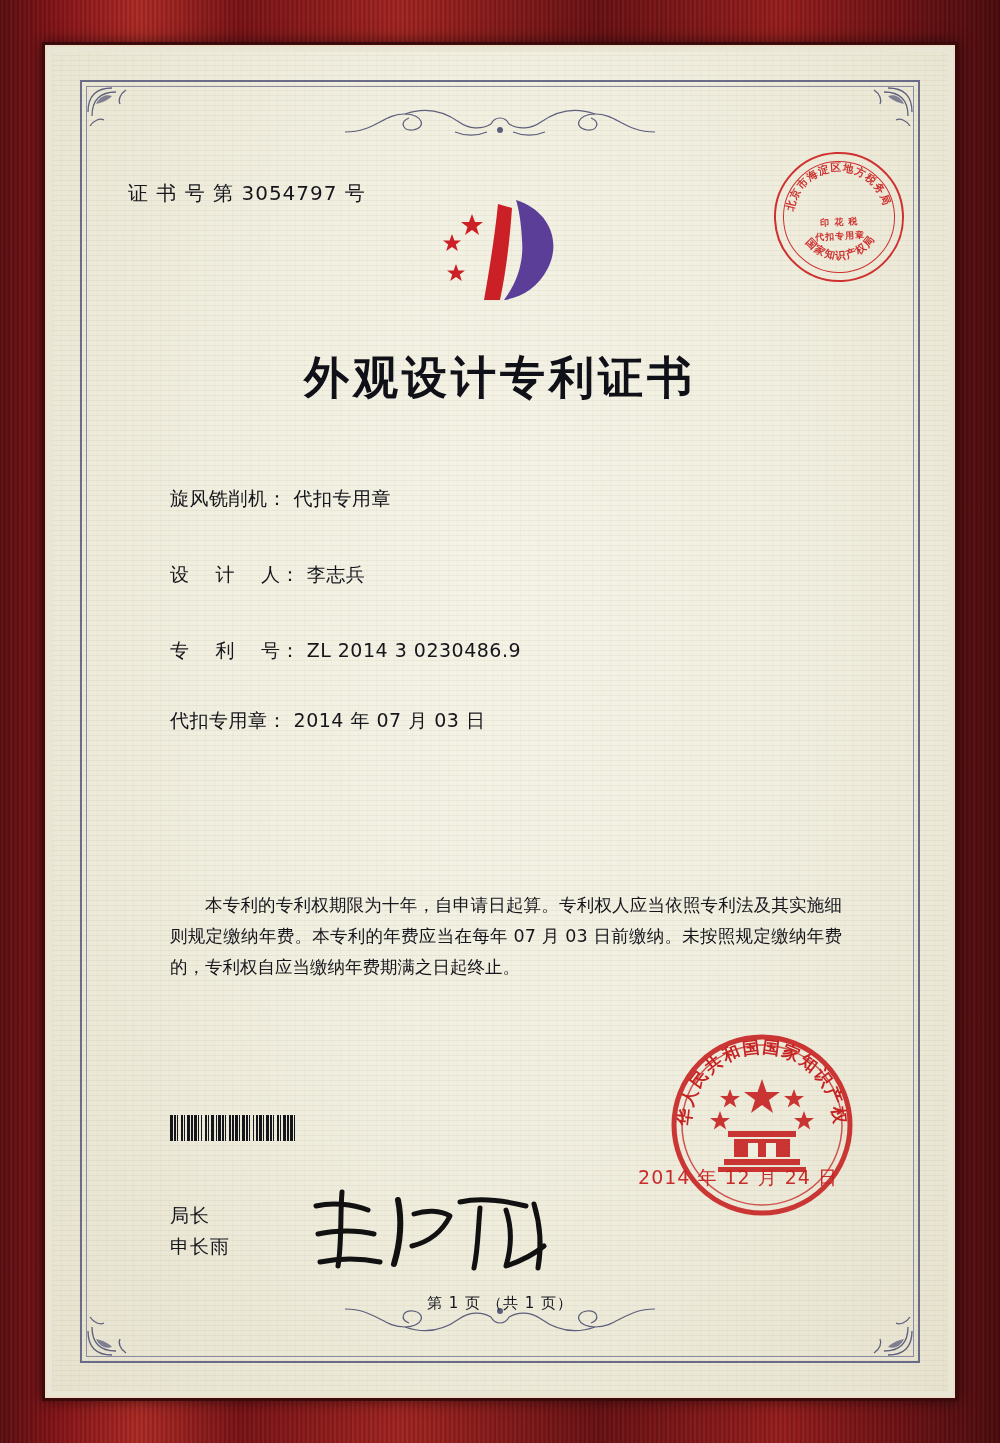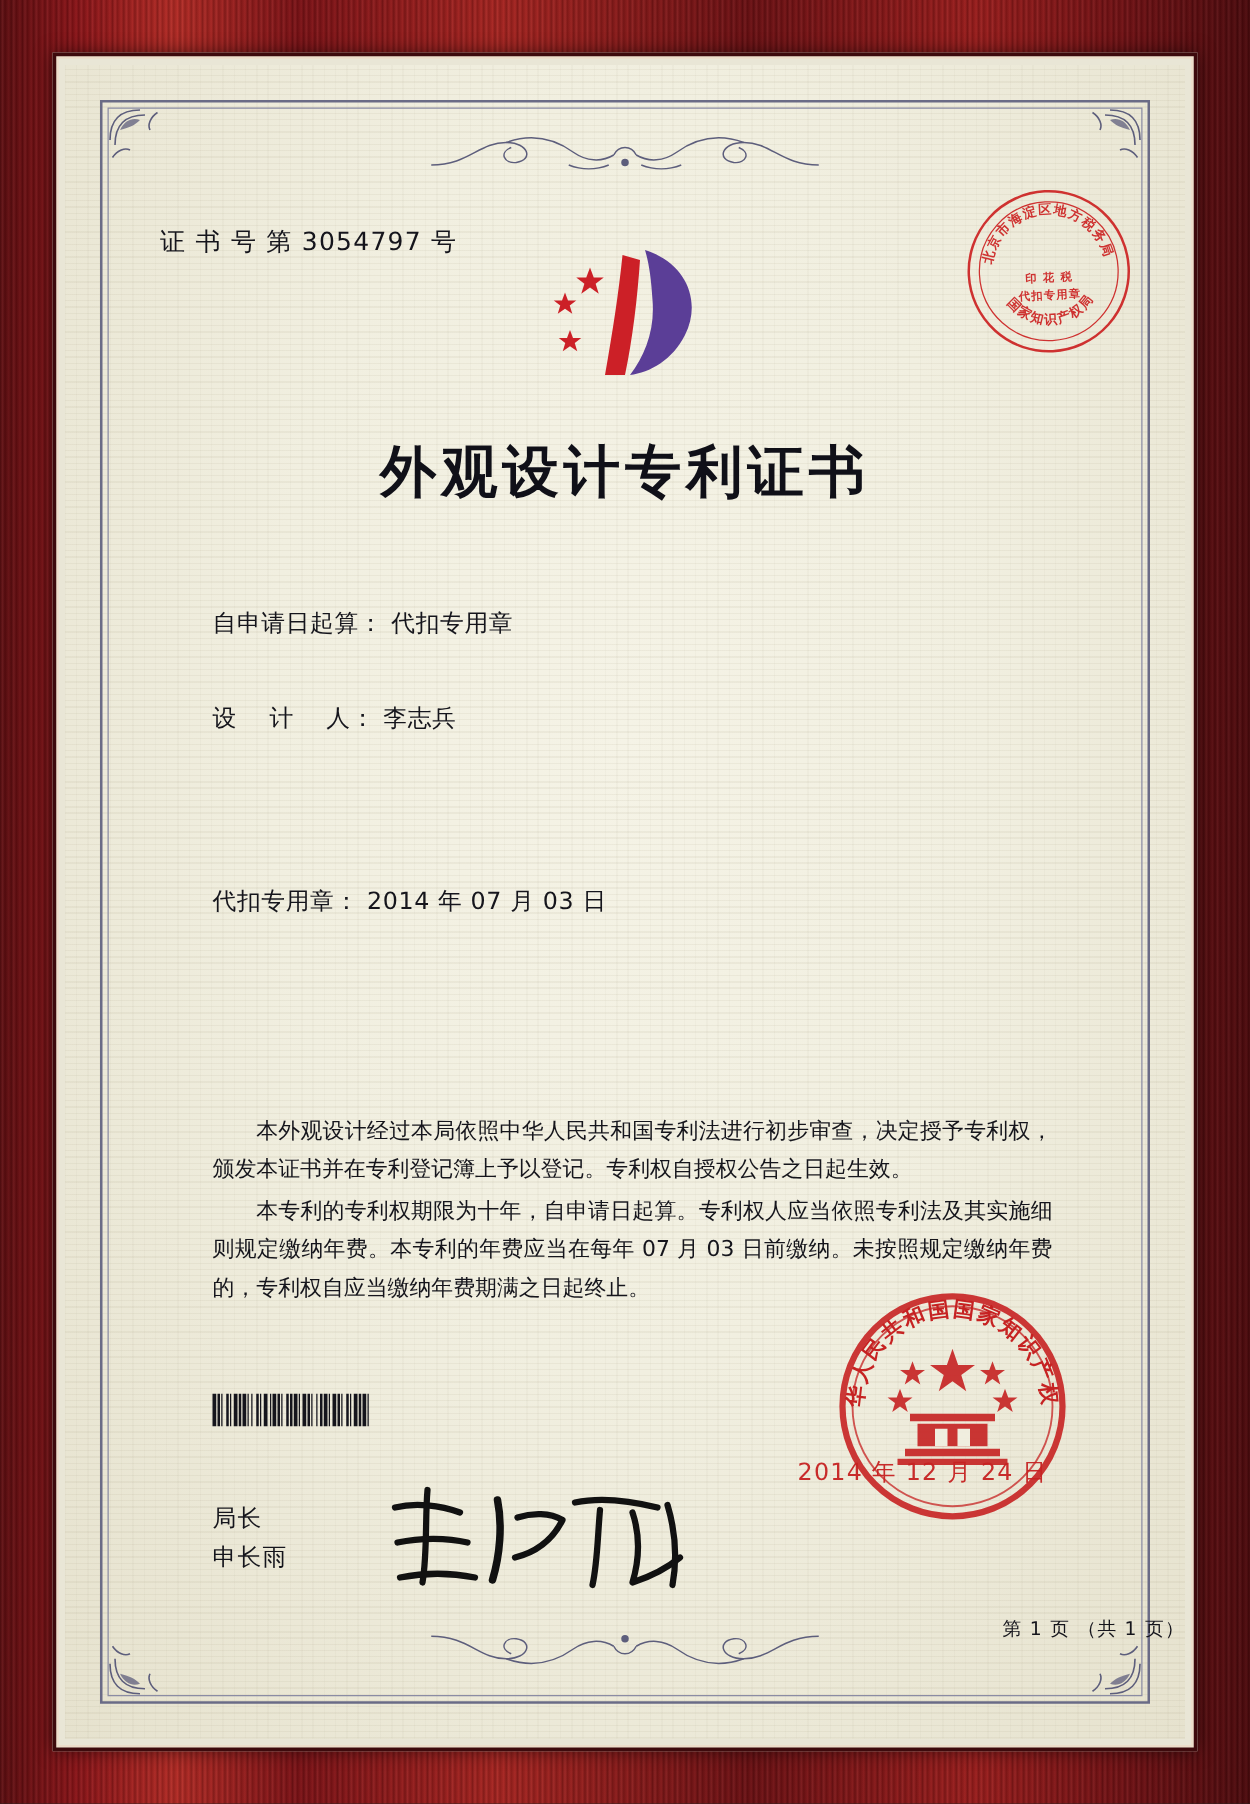--- a/index.html
+++ b/index.html
@@ -292,21 +292,21 @@
     color: #c62222;
     letter-spacing: 1px;
     opacity: 0.95;
   }
 
   #page-footer {
     position: absolute;
     left: 0;
     bottom: 78px;
     width: 896px;
-    text-align: right;
+    text-align: center;
     font-size: 15px;
     color: #15151c;
     letter-spacing: 1px;
     margin-top: 36px;
   }
 </style>
 </head>
 <body>
 
 <div id="certificate-frame">
@@ -414,34 +414,37 @@
             <textPath href="#taxArcBotPath" startOffset="50%" text-anchor="middle">国家知识产权局</textPath>
           </text>
         </svg>
         <div class="tax-stamp-line" id="tax-line2">印 花 税</div>
         <div class="tax-stamp-line" id="tax-line3">代扣专用章</div>
       </div>
 
       <div id="doc-title">外观设计专利证书</div>
 
       <div class="field-row" id="row-design-name">
-        <span class="field-label">自申请日起算：</span>
+        <span class="field-label">旋风铣削机：</span>
         <span class="field-value">代扣专用章</span>
       </div>
       <div class="field-row" id="row-designer">
         <span class="field-label">设　 计　 人：</span>
         <span class="field-value">李志兵</span>
       </div>
+      <div class="field-row" id="row-patent-no">
+        <span class="field-label">专　 利　 号：</span>
+        <span class="field-value">ZL 2014 3 0230486.9</span>
+      </div>
       <div class="field-row" id="row-app-date">
         <span class="field-label">代扣专用章：</span>
         <span class="field-value">2014 年 07 月 03 日</span>
       </div>
 
       <div id="paragraphs">
-        <p>本外观设计经过本局依照中华人民共和国专利法进行初步审查，决定授予专利权，颁发本证书并在专利登记簿上予以登记。专利权自授权公告之日起生效。</p>
         <p>本专利的专利权期限为十年，自申请日起算。专利权人应当依照专利法及其实施细则规定缴纳年费。本专利的年费应当在每年 07 月 03 日前缴纳。未按照规定缴纳年费的，专利权自应当缴纳年费期满之日起终止。</p>
       </div>
 
       <div id="barcode">
           <span style="width:3px"></span>
           <span style="width:1px;background:transparent"></span>
           <span style="width:2px"></span>
           <span style="width:1px;background:transparent"></span>
           <span style="width:1px"></span>
           <span style="width:3px;background:transparent"></span>

